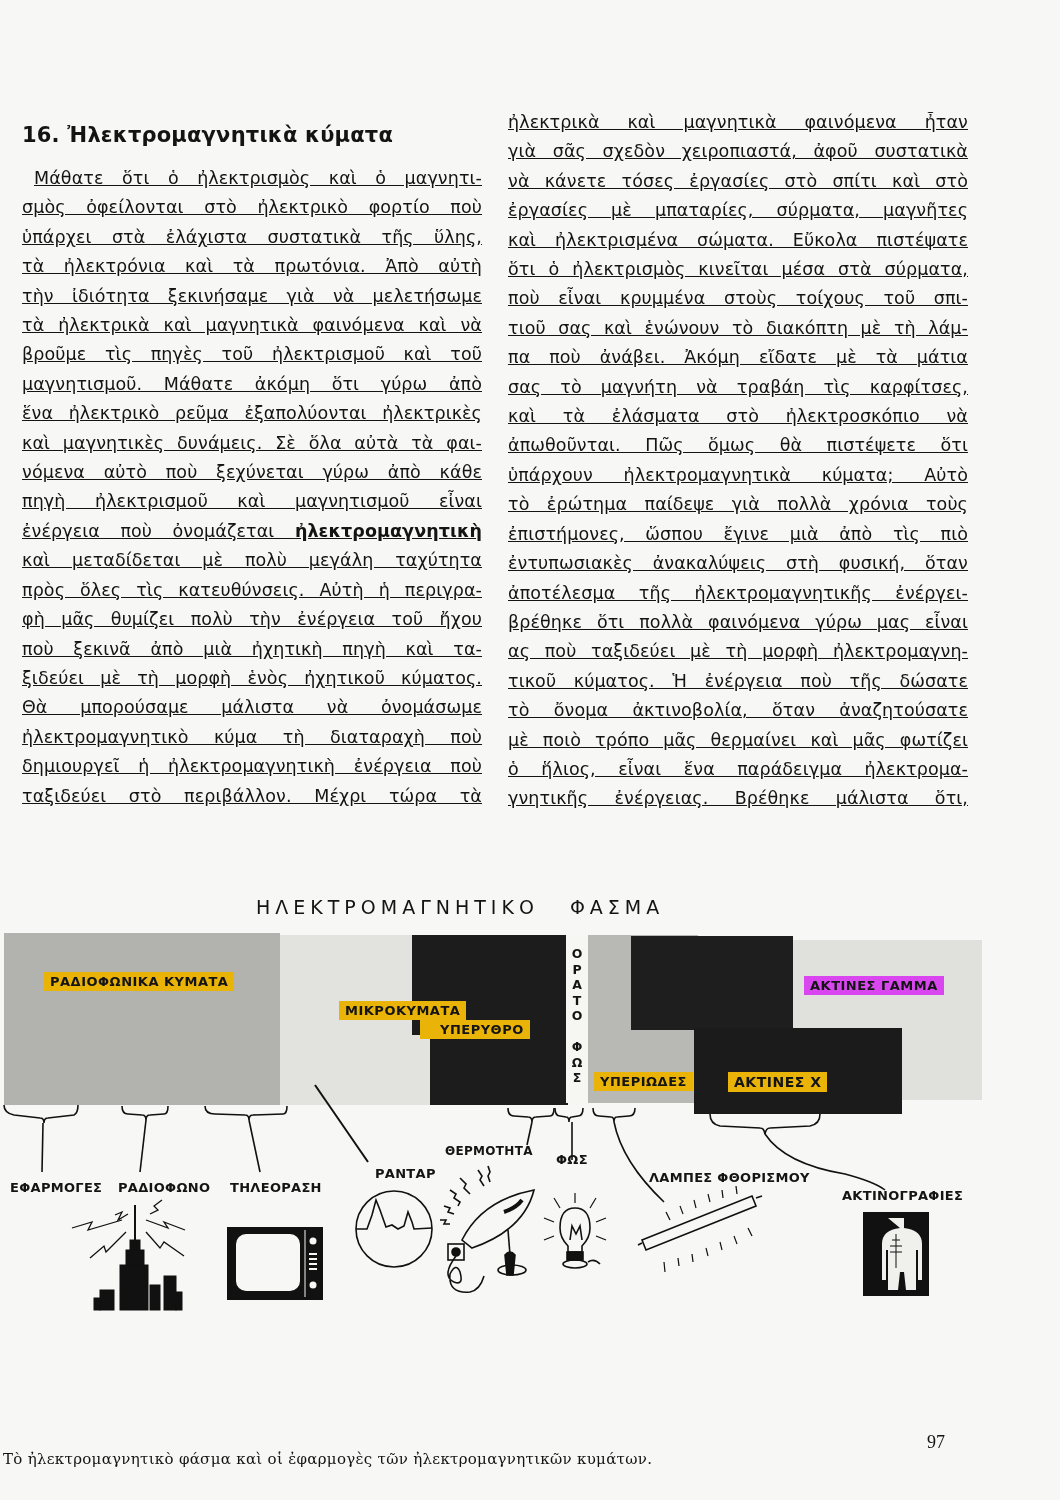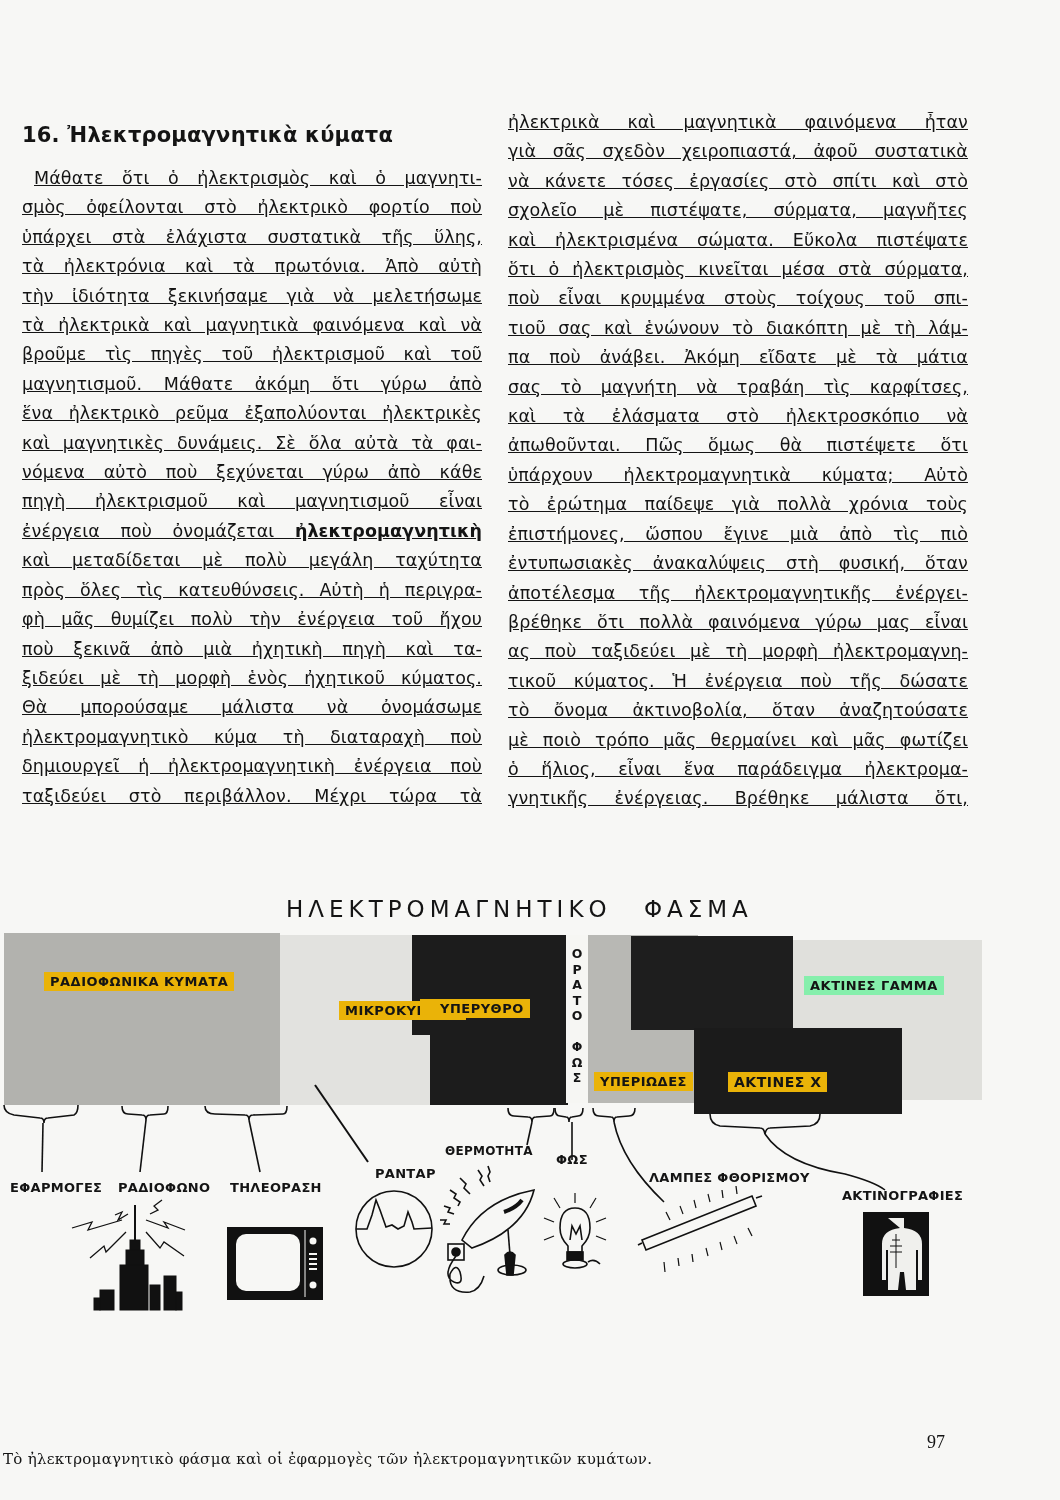--- a/index.html
+++ b/index.html
@@ -9,21 +9,21 @@
     font-family: "DejaVu Sans", sans-serif;
   }
   .col { position: absolute; top: 108px; width: 460px; font-size: 17.5px; line-height: 29.4px; letter-spacing: 0.1px; }
   .col.left { left: 22px; }
   .col.right { left: 508px; top: 108px; }
   .heading { font-size: 21px; font-weight: bold; line-height: 30px; margin: 12px 0 14px 0; letter-spacing: 0.2px; }
   .line { display: block; white-space: nowrap; text-align: justify; text-align-last: justify; text-decoration: underline; }
   .indent { padding-left: 12px; }
   b { font-weight: bold; }
 
-  .diagram-title { position: absolute; left: 286px; top: 896px; font-size: 23px; letter-spacing: 5px; word-spacing: 20px; }
+  .diagram-title { position: absolute; left: 256px; top: 896px; font-size: 19px; letter-spacing: 5px; word-spacing: 20px; }
 
   .band { position: absolute; }
   .lbl { position: absolute; background: #eab308; font-weight: bold; font-size: 13px; letter-spacing: 0.5px; padding: 2px 6px; white-space: nowrap; }
 
   .app-label { position: absolute; font-size: 13px; font-weight: bold; letter-spacing: 0.3px; white-space: nowrap; }
 
   .caption { position: absolute; left: 3px; top: 1441px; font-family: "DejaVu Serif", serif; font-size: 15px; letter-spacing: 0.3px; margin-top: 9px; }
   .page-number { position: absolute; left: 927px; top: 1432px; font-family: "Liberation Serif", serif; font-size: 18px; }
   svg.overlay { position: absolute; left: 0; top: 0; }
 </style>
@@ -59,21 +59,21 @@
       <span class="line">δημιουργεῖ ἡ ἠλεκτρομαγνητικὴ ἐνέργεια ποὺ</span>
       <span class="line">ταξιδεύει στὸ περιβάλλον. Μέχρι τώρα τὰ</span>
     </div>
 </div>
 
 <div class="col right">
   <div id="right-lines">
       <span class="line">ἠλεκτρικὰ καὶ μαγνητικὰ φαινόμενα ἦταν</span>
       <span class="line">γιὰ σᾶς σχεδὸν χειροπιαστά, ἀφοῦ συστατικὰ</span>
       <span class="line">νὰ κάνετε τόσες ἐργασίες στὸ σπίτι καὶ στὸ</span>
-      <span class="line">σχολεῖο μὲ πιστέψατε, σύρματα, μαγνῆτες</span>
+      <span class="line">ἐργασίες μὲ μπαταρίες, σύρματα, μαγνῆτες</span>
       <span class="line">καὶ ἠλεκτρισμένα σώματα. Εὔκολα πιστέψατε</span>
       <span class="line">ὅτι ὁ ἠλεκτρισμὸς κινεῖται μέσα στὰ σύρματα,</span>
       <span class="line">ποὺ εἶναι κρυμμένα στοὺς τοίχους τοῦ σπι-</span>
       <span class="line">τιοῦ σας καὶ ἑνώνουν τὸ διακόπτη μὲ τὴ λάμ-</span>
       <span class="line">πα ποὺ ἀνάβει. Ἀκόμη εἴδατε μὲ τὰ μάτια</span>
       <span class="line">σας τὸ μαγνήτη νὰ τραβάη τὶς καρφίτσες,</span>
       <span class="line">καὶ τὰ ἐλάσματα στὸ ἠλεκτροσκόπιο νὰ</span>
       <span class="line">ἀπωθοῦνται. Πῶς ὅμως θὰ πιστέψετε ὅτι</span>
       <span class="line">ὑπάρχουν ἠλεκτρομαγνητικὰ κύματα; Αὐτὸ</span>
       <span class="line">τὸ ἐρώτημα παίδεψε γιὰ πολλὰ χρόνια τοὺς</span>
@@ -106,35 +106,35 @@
   <div class="band" style="left:588px;top:935px;width:110px;height:168px;background:#b8b8b4;"></div>
 
   <div class="band" style="left:790px;top:940px;width:192px;height:160px;background:#e0e0dc;"></div>
 
   <div class="band" style="left:631px;top:936px;width:162px;height:94px;background:#1e1e1e;"></div>
 
   <div class="band" style="left:694px;top:1028px;width:208px;height:86px;background:#1b1b1b;"></div>
 
   <div class="lbl" style="left:44px;top:972px;">ΡΑΔΙΟΦΩΝΙΚΑ ΚΥΜΑΤΑ</div>
   <div class="lbl" style="left:339px;top:1001px;">ΜΙΚΡΟΚΥΜΑΤΑ</div>
-  <div class="lbl" style="left:420px;top:999px;padding-left:20px;">ΥΠΕΡΥΘΡΟ</div>
+  <div class="lbl" style="left:420px;top:1020px;padding-left:20px;">ΥΠΕΡΥΘΡΟ</div>
   <div id="visible-vertical" style="position:absolute;left:568px;top:946px;width:18px;font-weight:bold;font-size:12.5px;line-height:15.5px;text-align:center;">
       <div>Ο</div>
       <div>Ρ</div>
       <div>Α</div>
       <div>Τ</div>
       <div>Ο</div>
       <div>&nbsp;</div>
       <div>Φ</div>
       <div>Ω</div>
       <div>Σ</div>
     </div>
   <div class="lbl" style="left:594px;top:1072px;">ΥΠΕΡΙΩΔΕΣ</div>
   <div class="lbl" style="left:728px;top:1072px;font-size:14px;">ΑΚΤΙΝΕΣ Χ</div>
-  <div class="lbl" style="left:804px;top:976px;background:#86efac;">ΑΚΤΙΝΕΣ ΓΑΜΜΑ</div>
+  <div class="lbl" style="left:804px;top:976px;background:#d946ef;">ΑΚΤΙΝΕΣ ΓΑΜΜΑ</div>
 
   <svg class="overlay" width="1060" height="1500">
     <g fill="none" stroke="#111" stroke-width="1.6">
 
       <path d="M4,1105 q0,8 10,10 l26,3 q4,0 4,5 q0,-5 4,-5 l26,-3 q4,-2 4,-10"></path>
       <line x1="43" y1="1123" x2="42" y2="1172"></line>
 
       <path d="M122,1106 q0,8 6,8 l14,1 q4,0 4,5 q0,-5 4,-5 l14,-1 q4,0 4,-8"></path>
       <line x1="146" y1="1120" x2="140" y2="1172"></line>
 

